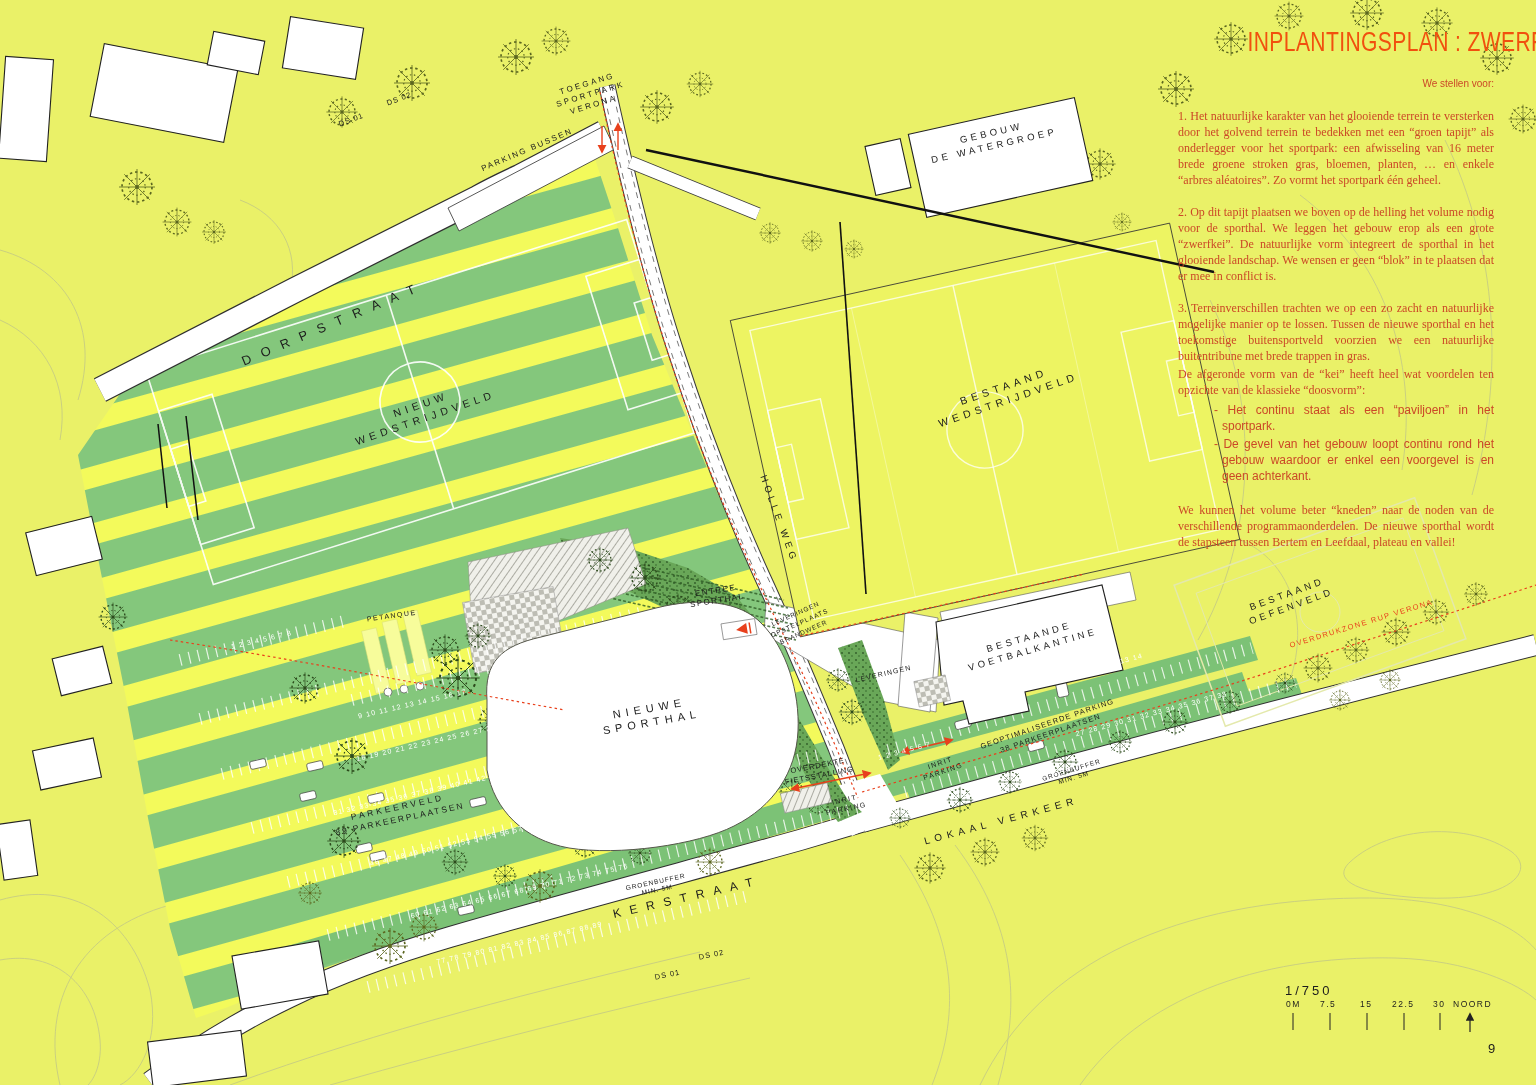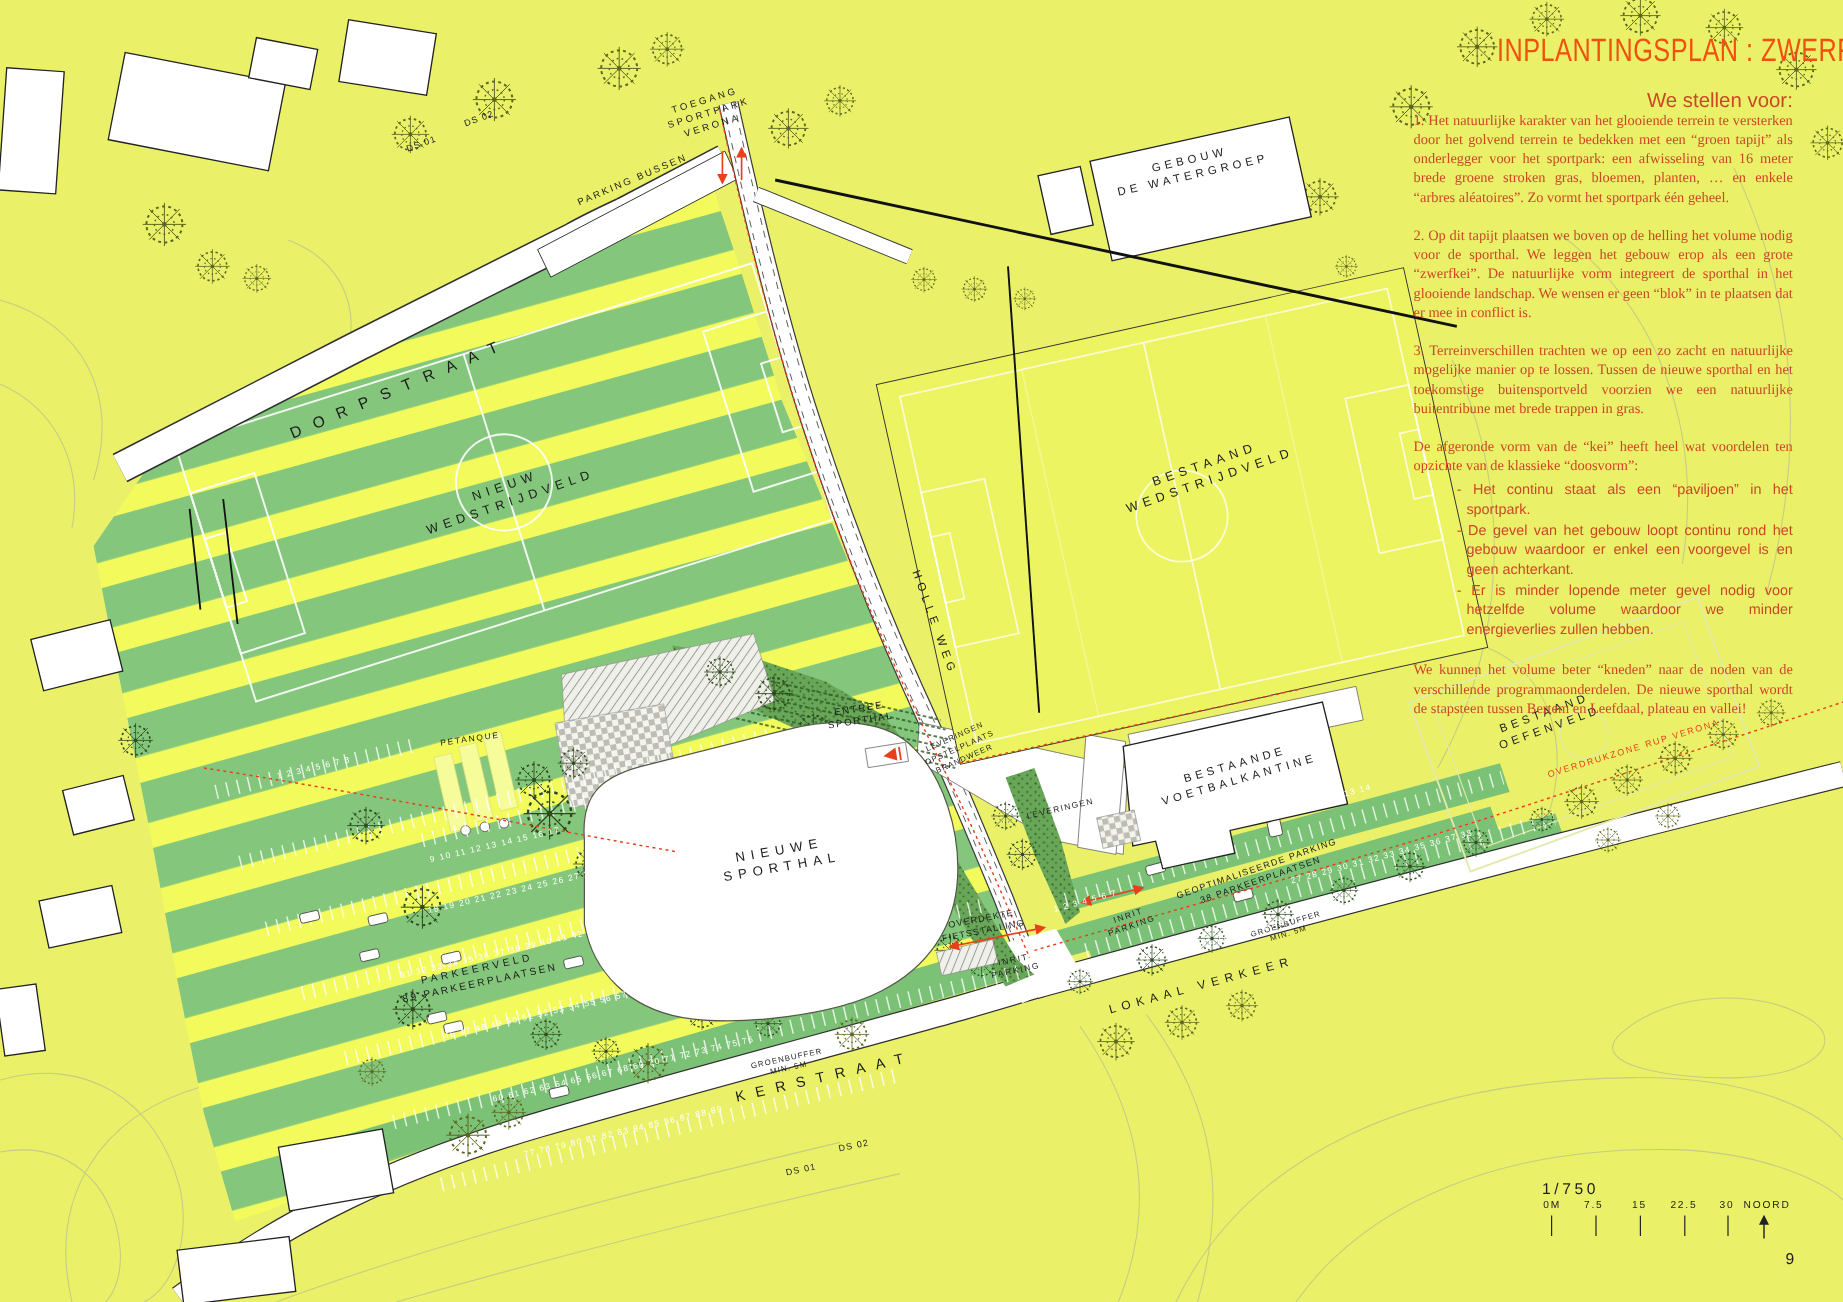--- a/index.html
+++ b/index.html
@@ -7,21 +7,21 @@
         font-family:"Liberation Sans",sans-serif;}
   .page svg{position:absolute;left:0;top:0;}
   svg text{fill:#1c1c1c;font-family:"Liberation Sans",sans-serif;}
   .wnum{fill:#ffffff;}
   .redtxt{fill:#e8401c;}
   
   .proposal{position:absolute;left:1178px;top:34px;width:316px;color:#cb4827;
             font-size:12px;line-height:16px;}
   .proposal h1{font-size:27px;font-weight:normal;color:#f1500e;margin:0;white-space:nowrap;
                text-align:right;transform:scaleX(.78);transform-origin:100% 50%;letter-spacing:.5px;}
-  .proposal .intro{text-align:right;margin:26px 0 0 0;font-size:17px;}
+  .proposal .intro{text-align:right;margin:26px 0 16px 0;font-size:10px;}
   .proposal p{margin:0 0 16px 0;text-align:justify;font-family:Liberation Serif, serif;}
   .proposal .b{margin:0 0 2px 44px;text-indent:-8px;text-align:justify;}
   .proposal .closing{margin-top:18px;}
 </style>
 </head>
 <body>
 
 <div class="page">
 <svg width="1536" height="1085" viewBox="0 0 1536 1085">
   <defs>
@@ -448,20 +448,19 @@
     <line x1="1470" y1="1032" x2="1470" y2="1014" stroke="#222" stroke-width="1.2" marker-end="url(#ba)"></line>
   </g>
   <text x="1488" y="1053" font-size="13">9</text>
 </svg>
 
 <div class="proposal">
   <h1>INPLANTINGSPLAN : ZWERFKEI</h1>
   <div class="intro">We stellen voor:</div>
   <p>1. Het natuurlijke karakter van het glooiende terrein te versterken door het golvend terrein te bedekken met een “groen tapijt” als onderlegger voor het sportpark: een afwisseling van 16 meter brede groene stroken gras, bloemen, planten, … en enkele “arbres aléatoires”. Zo vormt het sportpark één geheel.</p>
   <p>2. Op dit tapijt plaatsen we boven op de helling het volume nodig voor de sporthal. We leggen het gebouw erop als een grote “zwerfkei”. De natuurlijke vorm integreert de sporthal in het glooiende landschap. We wensen er geen “blok” in te plaatsen dat er mee in conflict is.</p>
-  <p style="margin-bottom:16px;">3. Terreinverschillen trachten we op een zo zacht en natuurlijke mogelijke manier op te lossen. Tussen de nieuwe sporthal en het toekomstige buitensportveld voorzien we een natuurlijke buitentribune met brede trappen in gras.</p>
+  <p style="margin-bottom:2px;">3. Terreinverschillen trachten we op een zo zacht en natuurlijke mogelijke manier op te lossen. Tussen de nieuwe sporthal en het toekomstige buitensportveld voorzien we een natuurlijke buitentribune met brede trappen in gras.</p>
   <p style="margin-bottom:4px;">De afgeronde vorm van de “kei” heeft heel wat voordelen ten opzichte van de klassieke “doosvorm”:</p>
   <div class="b">- Het continu staat als een “paviljoen” in het sportpark.</div>
   <div class="b">- De gevel van het gebouw loopt continu rond het gebouw waardoor er enkel een voorgevel is en geen achterkant.</div>
-  <div class="b">- Er is minder lopende meter gevel nodig voor hetzelfde volume waardoor we minder energieverlies zullen hebben.</div>
   <p class="closing">We kunnen het volume beter “kneden” naar de noden van de verschillende programmaonderdelen. De nieuwe sporthal wordt de stapsteen tussen Bertem en Leefdaal, plateau en vallei!</p>
 </div>
 </div>
 
 </body></html>

